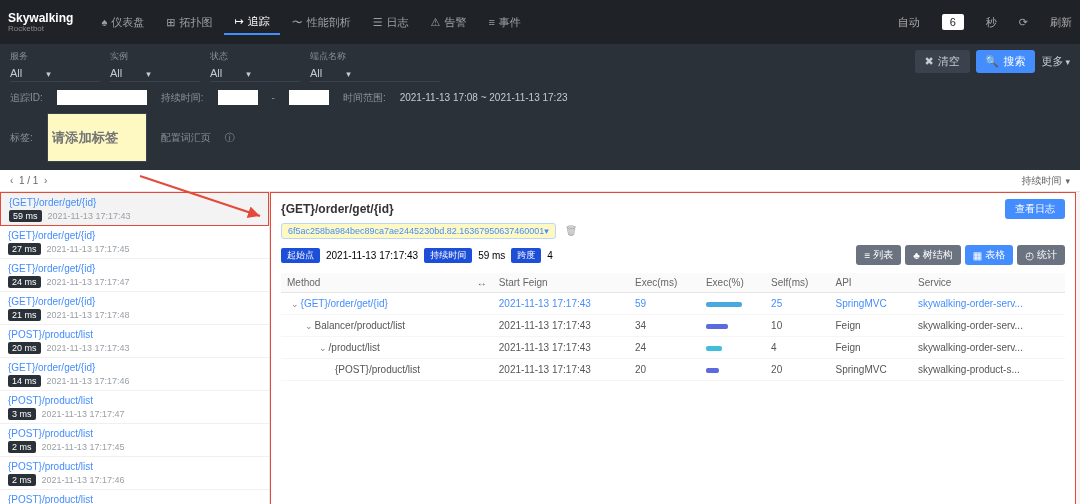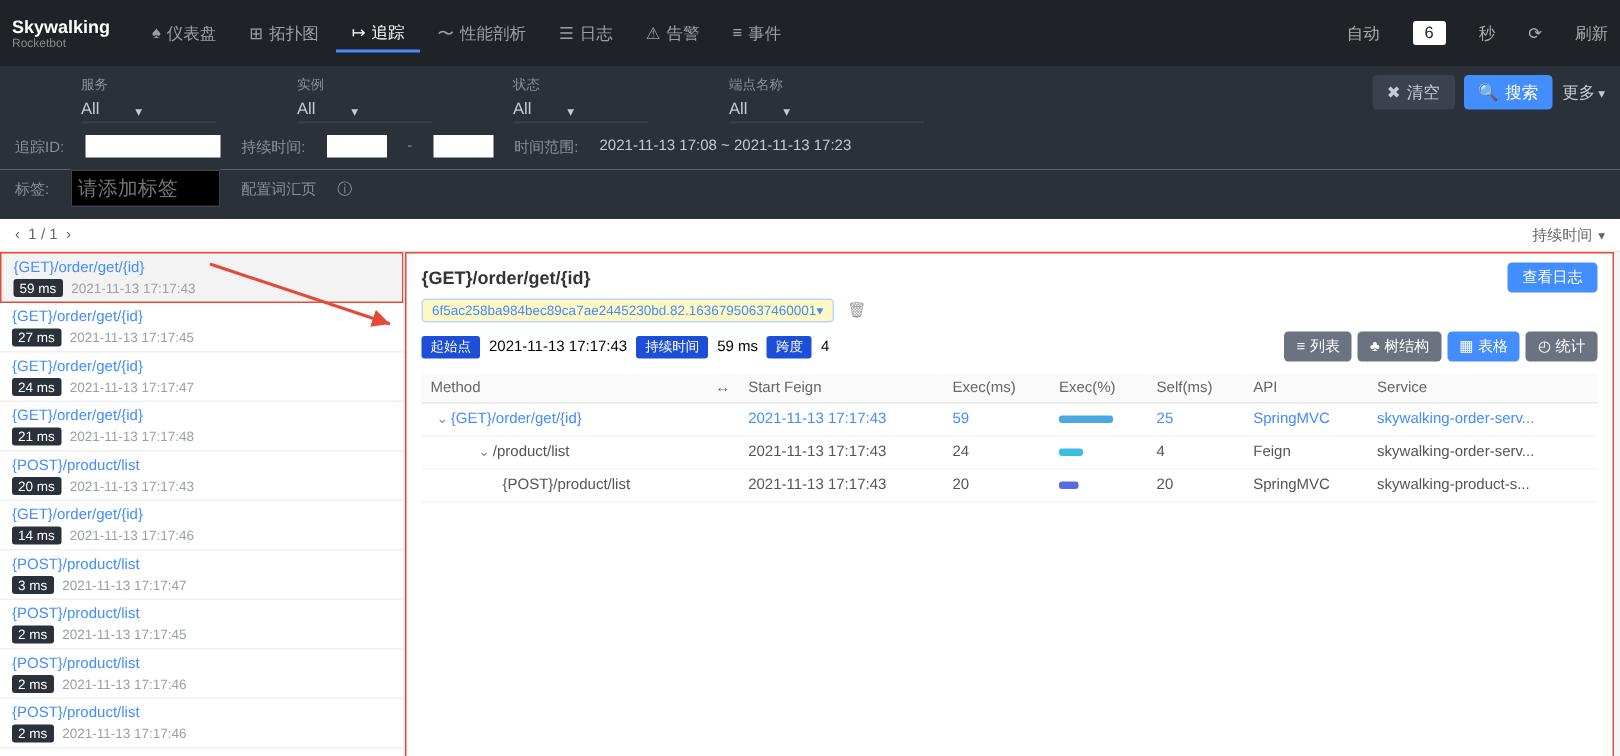--- a/index.html
+++ b/index.html
@@ -10,34 +10,34 @@
 .logo { color:#fff; font-size:12px; font-weight:bold; margin-right:4px; }
 .logo small { display:block; font-size:8px; color:#888; font-weight:normal; line-height:8px; }
 .nav { display:flex; gap:2px; margin-left:14px; }
 .nav-item { padding:4px 10px; display:flex; align-items:center; gap:4px; color:#9aa0a6; }
 .nav-item.active { border-bottom:2px solid #448dfe; color:#fff; }
 .top-right { margin-left:auto; display:flex; align-items:center; gap:22px; }
 .num-box { width:22px; height:16px; background:#fff; color:#222; text-align:center; line-height:16px; border-radius:2px; }
 
 
 .filter { background:#2b3139; padding:6px 10px; display:flex; gap:10px; align-items:flex-start; }
-.fgroup { min-width:90px;margin-left:44px; }
+.fgroup { min-width:90px; }
 .flabel { font-size:9px; color:#8a8f98; }
 .fsel { display:flex; align-items:flex-end; gap:24px; color:#c7cad1; font-size:11px; padding:2px 0; border-bottom:1px solid #3a424d; margin-top:2px; }
 .chev { font-size:9px; }
 .filter-right { margin-left:auto; display:flex; gap:6px; align-items:center; }
 .btn { padding:4px 10px; border-radius:3px; font-size:11px; display:flex; align-items:center; gap:4px; cursor:pointer; }
 .btn-clear { background:#3a424d; color:#c7cad1; }
 .btn-search { background:#448dfe; color:#fff; }
 .more { color:#c7cad1; display:flex; align-items:center; gap:2px; }
 
 
 .filter2 { background:#2b3139; padding:2px 10px 8px; display:flex; gap:14px; align-items:center; color:#8a8f98; font-size:10px; }
 .inp { background:#fff; border:none; height:15px; width:90px; }
-.tag-inp { background:#000000; border:1px solid #3a424d; color:#888; padding:4px 4px; width:100px; }
+.tag-inp { background:#fef9c3; border:1px solid #3a424d; color:#888; padding:16px 4px; width:100px;font-weight:bold; }
 .timerange { color:#c7cad1; }
 
 
 .pager { height:22px; background:#fff; border-bottom:1px solid #e5e5e5; display:flex; align-items:center; padding:0 10px; color:#666; font-size:10px; }
 .pager-right { margin-left:auto; display:flex; align-items:center; gap:4px; }
 
 
 .main { display:flex; height:calc(504px - 28px - 64px - 22px); }
 .sidebar { width:270px; background:#fff; border-right:1px solid #e5e5e5; overflow:hidden; }
 .titem { border-bottom:1px solid #f0f0f0; padding:4px 8px 3px; }
@@ -311,20 +311,30 @@
             <td style="padding-left:10px"><span class="caret">⌄</span><span class="link">{GET}/order/get/{id}</span></td>
             <td></td>
             <td class="link">2021-11-13 17:17:43</td>
             <td class="link">59</td>
             <td><span class="bar" style="width:36px;background:#4aa8e0"></span></td>
             <td class="link">25</td>
             <td class="link">SpringMVC</td>
             <td class="link">skywalking-order-serv...</td>
           </tr>
           <tr>
+            <td style="padding-left:24px"><span class="caret">⌄</span><span class="">Balancer/product/list</span></td>
+            <td></td>
+            <td class="">2021-11-13 17:17:43</td>
+            <td class="">34</td>
+            <td><span class="bar" style="width:22px;background:#5b6adf"></span></td>
+            <td class="">10</td>
+            <td class="">Feign</td>
+            <td class="">skywalking-order-serv...</td>
+          </tr>
+          <tr>
             <td style="padding-left:38px"><span class="caret">⌄</span><span class="">/product/list</span></td>
             <td></td>
             <td class="">2021-11-13 17:17:43</td>
             <td class="">24</td>
             <td><span class="bar" style="width:16px;background:#3fbddc"></span></td>
             <td class="">4</td>
             <td class="">Feign</td>
             <td class="">skywalking-order-serv...</td>
           </tr>
           <tr>

